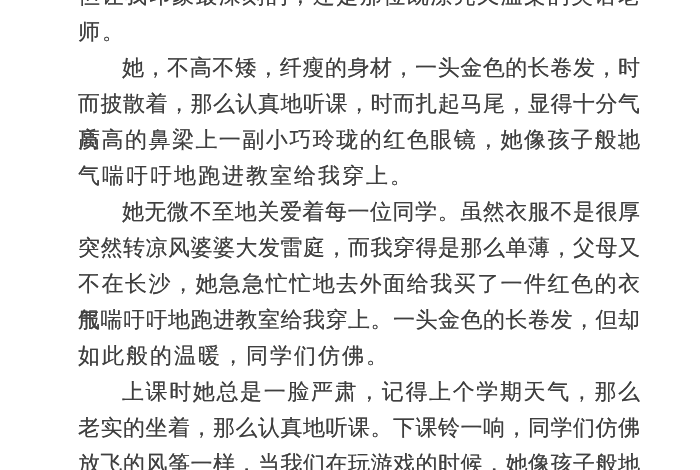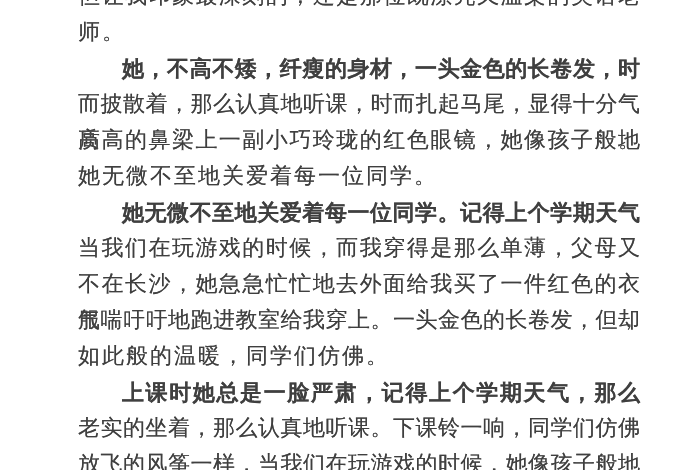--- a/index.html
+++ b/index.html
@@ -39,36 +39,35 @@
     text-align-last: justify;
   }
   
   .short {
     text-align: left;
     letter-spacing: 2px;
   }
   
   .indent {
     padding-left: 44px;
-    font-weight: bold;
   }
 </style>
 </head>
 <body>
 
 <div class="page">
   <div class="text-block">
     <div class="line fill">但让我印象最深刻的，还是那位既漂亮又温柔的英语老</div>
     <div class="line short">师。</div>
     <div class="line fill indent">她，不高不矮，纤瘦的身材，一头金色的长卷发，时</div>
     <div class="line fill">而披散着，那么认真地听课，时而扎起马尾，显得十分气质。</div>
     <div class="line fill">高高的鼻梁上一副小巧玲珑的红色眼镜，她像孩子般地</div>
-    <div class="line short">她无微不至地关爱着每一位同学。</div>
-    <div class="line fill indent">她无微不至地关爱着每一位同学。记得上个学期天气</div>
-    <div class="line fill">当我们在玩游戏的时候，而我穿得是那么单薄，父母又</div>
+    <div class="line short">气喘吁吁地跑进教室给我穿上。</div>
+    <div class="line fill indent">她无微不至地关爱着每一位同学。虽然衣服不是很厚</div>
+    <div class="line fill">突然转凉风婆婆大发雷庭，而我穿得是那么单薄，父母又</div>
     <div class="line fill">不在长沙，她急急忙忙地去外面给我买了一件红色的衣服，</div>
     <div class="line fill">气喘吁吁地跑进教室给我穿上。一头金色的长卷发，但却</div>
     <div class="line short">如此般的温暖，同学们仿佛。</div>
     <div class="line fill indent">上课时她总是一脸严肃，记得上个学期天气，那么</div>
     <div class="line fill">老实的坐着，那么认真地听课。下课铃一响，同学们仿佛</div>
     <div class="line fill">放飞的风筝一样，当我们在玩游戏的时候，她像孩子般地</div>
   </div>
 </div>
 
 </body></html>

